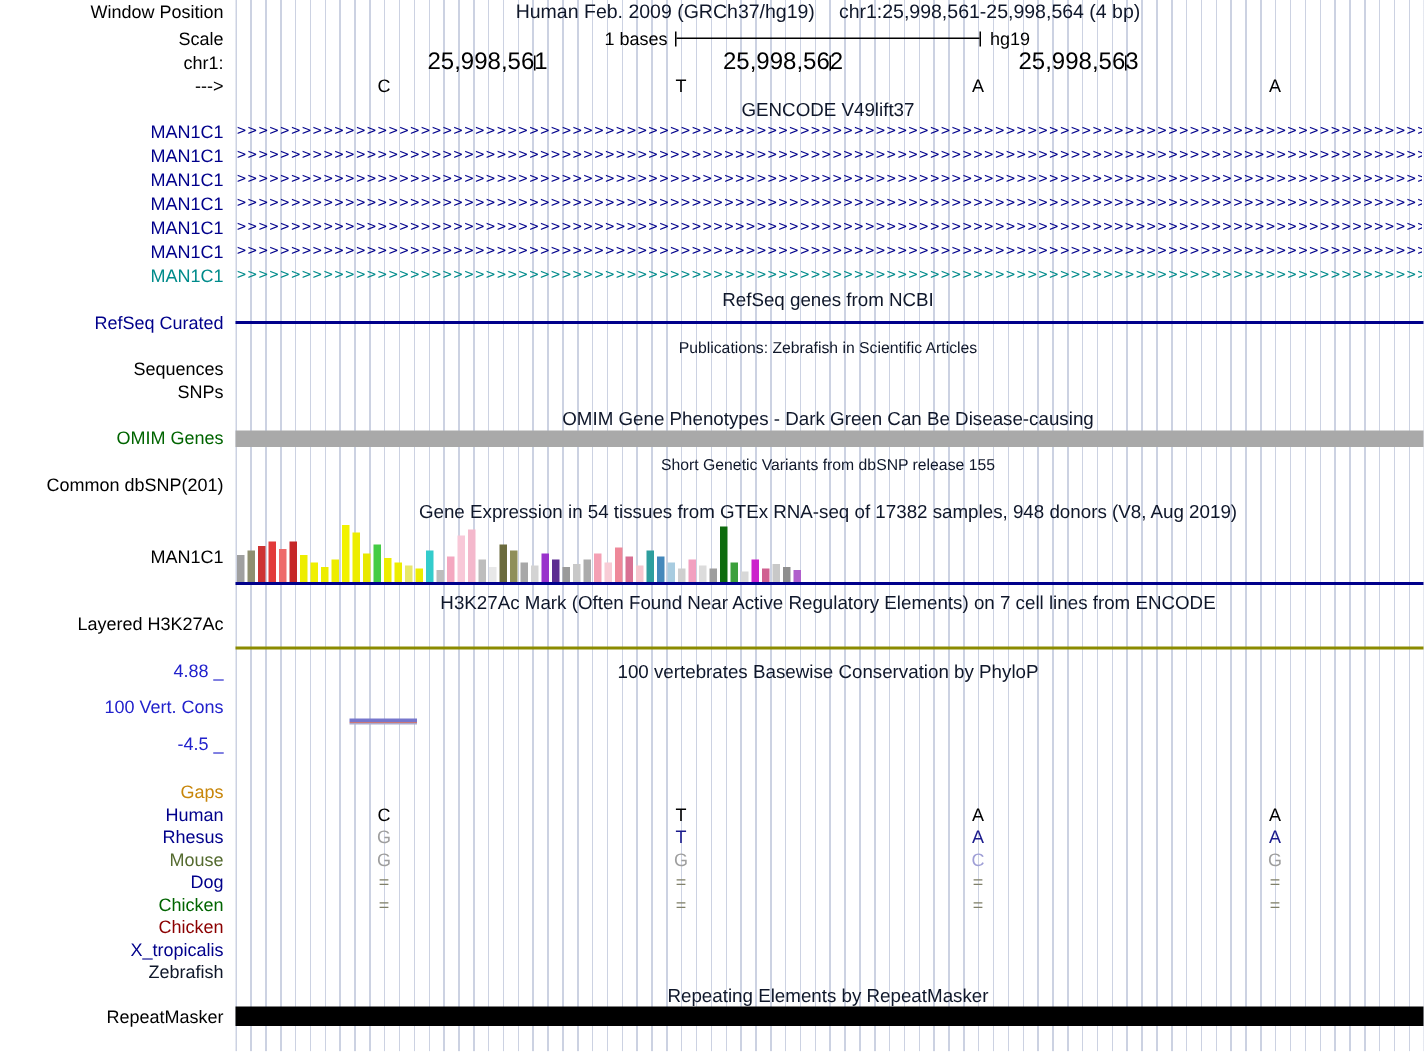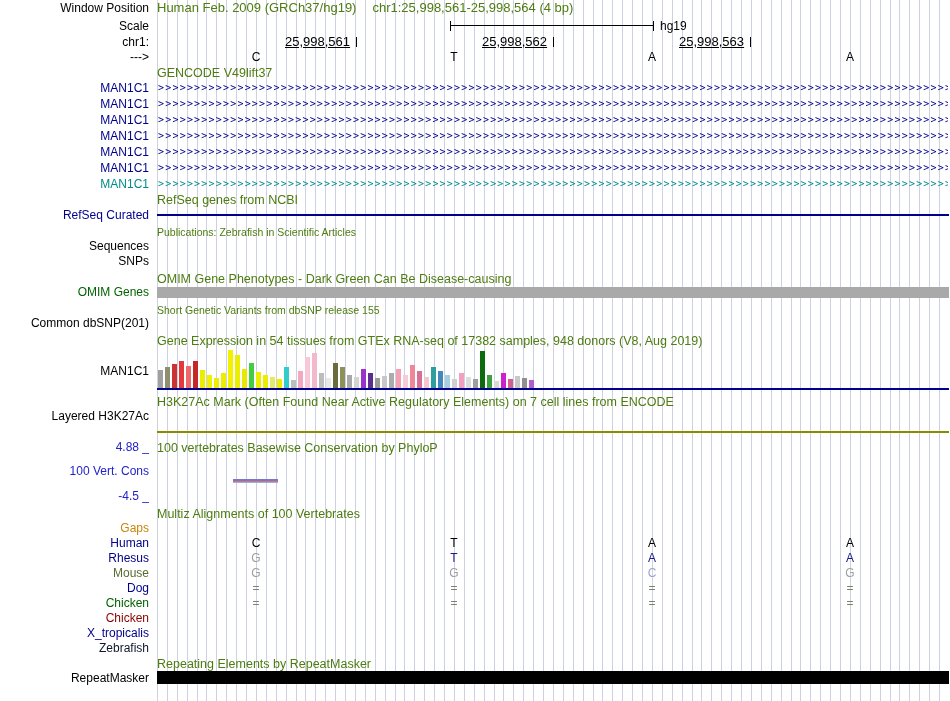--- a/index.html
+++ b/index.html
@@ -9,35 +9,35 @@
 
   .main-bg { position:absolute; left:157px; top:0; width:792px; height:701px;
     background-image:repeating-linear-gradient(to right,#ccd2e2 0px,#ccd2e2 1px,transparent 1px,transparent 9.9px); }
 
   .lbl { position:absolute; left:0; width:152px; padding-right:3px; text-align:right;
     font-size:12px; line-height:14px; white-space:nowrap; color:#000; }
   .c-navy { color:#00008b; }
   .c-green { color:#006400; }
   .c-blue { color:#2222cc; }
 
-  .title { position:absolute; left:157px; width:790px; font-size:12.5px;
-    line-height:14px; color:#4d7c0f; white-space:nowrap; }
+  .title { position:absolute; left:157px; width:790px; text-align:center; font-size:12.5px;
+    line-height:14px; color:#0f172a; white-space:nowrap; }
   .title.small { font-size:10.5px; }
   .header-row { top:1px; font-size:13px; }
   .header-row .sep { display:inline-block; width:16px; }
 
   .scale-text { position:absolute; left:157px; top:19px; width:288px; text-align:right;
     font-size:12px; line-height:14px; }
   .scale-bar { position:absolute; left:450px; top:21px; width:204px; height:10px;
     border-left:1px solid #000; border-right:1px solid #000; }
   .scale-bar::after { content:""; position:absolute; left:0; right:0; top:4px; height:1px; background:#000; }
   .scale-genome { position:absolute; left:660px; top:19px; font-size:12px; line-height:14px; }
 
-  .coord { position:absolute; top:35px; width:70px; text-align:left; font-size:13px;
-    line-height:13px; white-space:nowrap;text-decoration:underline; }
+  .coord { position:absolute; top:35px; width:70px; text-align:center; font-size:16px;
+    line-height:13px; white-space:nowrap; }
   .tick { position:absolute; top:37px; width:1px; height:10px; background:#000; }
 
   .base-cell { position:absolute; top:50px; width:198px; text-align:center; font-size:12px; line-height:14px; }
 
   .arrow-row { position:absolute; left:158px; width:790px; height:16px; line-height:16px;
     overflow:hidden; white-space:nowrap; font-size:10px; letter-spacing:1.2px;
     font-family:"DejaVu Sans Mono", monospace; }
 
   .hline { position:absolute; left:157px; width:792px; }
   #refseq-line { top:214px; height:2px; background:#00008b; }
@@ -72,32 +72,32 @@
   <div class="lbl" style="top:364px">MAN1C1</div>
   <div class="lbl" style="top:409px">Layered H3K27Ac</div>
   <div class="lbl c-blue" style="top:440px">4.88 _</div>
   <div class="lbl c-blue" style="top:464px">100 Vert. Cons</div>
   <div class="lbl c-blue" style="top:489px">-4.5 _</div>
   <div class="lbl" style="top:671px">RepeatMasker</div>
 
   <div class="title header-row">
     <span>Human Feb. 2009 (GRCh37/hg19)</span><span class="sep"></span><span>chr1:25,998,561-25,998,564 (4 bp)</span>
   </div>
+  <div class="scale-text">1 bases</div>
   <div class="scale-bar"></div>
   <div class="scale-genome">hg19</div>
 
   <div class="title" style="top:66px">GENCODE V49lift37</div>
   <div class="title" style="top:193px">RefSeq genes from NCBI</div>
   <div class="title small" style="top:225px">Publications: Zebrafish in Scientific Articles</div>
   <div class="title c-green" style="top:272px">OMIM Gene Phenotypes - Dark Green Can Be Disease-causing</div>
   <div class="title small" style="top:303px">Short Genetic Variants from dbSNP release 155</div>
   <div class="title" style="top:334px">Gene Expression in 54 tissues from GTEx RNA-seq of 17382 samples, 948 donors (V8, Aug 2019)</div>
   <div class="title" style="top:395px">H3K27Ac Mark (Often Found Near Active Regulatory Elements) on 7 cell lines from ENCODE</div>
   <div class="title c-blue" style="top:441px">100 vertebrates Basewise Conservation by PhyloP</div>
-  <div class="title c-blue" style="top:507px">Multiz Alignments of 100 Vertebrates</div>
   <div class="title" style="top:657px">Repeating Elements by RepeatMasker</div>
 
   <div class="hline" id="refseq-line"></div>
   <div class="hline" id="omim-bar"></div>
   <div class="hline" id="gtex-baseline"></div>
   <div class="hline" id="h3k-line"></div>
   <div id="phylop-sig"></div>
   <div class="hline" id="rm-bar"></div>
 <div class="lbl" style="top: 80px; line-height: 16px; color: rgb(0, 0, 139);">MAN1C1</div>
     <div class="arrow-row" style="top: 80px; color: rgb(0, 0, 139);">&gt;&gt;&gt;&gt;&gt;&gt;&gt;&gt;&gt;&gt;&gt;&gt;&gt;&gt;&gt;&gt;&gt;&gt;&gt;&gt;&gt;&gt;&gt;&gt;&gt;&gt;&gt;&gt;&gt;&gt;&gt;&gt;&gt;&gt;&gt;&gt;&gt;&gt;&gt;&gt;&gt;&gt;&gt;&gt;&gt;&gt;&gt;&gt;&gt;&gt;&gt;&gt;&gt;&gt;&gt;&gt;&gt;&gt;&gt;&gt;&gt;&gt;&gt;&gt;&gt;&gt;&gt;&gt;&gt;&gt;&gt;&gt;&gt;&gt;&gt;&gt;&gt;&gt;&gt;&gt;&gt;&gt;&gt;&gt;&gt;&gt;&gt;&gt;&gt;&gt;&gt;&gt;&gt;&gt;&gt;&gt;&gt;&gt;&gt;&gt;&gt;&gt;&gt;&gt;&gt;&gt;&gt;&gt;&gt;&gt;&gt;&gt;&gt;&gt;&gt;&gt;&gt;&gt;&gt;&gt;&gt;&gt;&gt;&gt;&gt;&gt;&gt;&gt;&gt;&gt;&gt;&gt;&gt;&gt;&gt;&gt;&gt;&gt;&gt;&gt;&gt;&gt;&gt;&gt;&gt;&gt;&gt;&gt;&gt;&gt;&gt;&gt;&gt;&gt;&gt;&gt;&gt;&gt;&gt;&gt;&gt;&gt;&gt;&gt;&gt;&gt;&gt;&gt;&gt;&gt;&gt;&gt;&gt;&gt;&gt;&gt;&gt;&gt;&gt;&gt;&gt;&gt;&gt;&gt;&gt;&gt;&gt;&gt;&gt;&gt;&gt;&gt;&gt;&gt;&gt;&gt;&gt;&gt;&gt;&gt;&gt;&gt;&gt;&gt;&gt;&gt;&gt;&gt;&gt;&gt;&gt;&gt;&gt;&gt;&gt;&gt;&gt;&gt;&gt;&gt;&gt;&gt;&gt;&gt;&gt;&gt;&gt;&gt;&gt;&gt;&gt;&gt;&gt;&gt;&gt;&gt;&gt;&gt;&gt;&gt;&gt;&gt;&gt;&gt;&gt;&gt;&gt;&gt;&gt;&gt;&gt;&gt;&gt;&gt;&gt;&gt;&gt;&gt;&gt;&gt;&gt;&gt;&gt;&gt;&gt;&gt;&gt;&gt;&gt;&gt;&gt;&gt;&gt;&gt;&gt;&gt;&gt;&gt;&gt;&gt;&gt;&gt;&gt;&gt;&gt;&gt;&gt;&gt;&gt;&gt;&gt;&gt;&gt;&gt;&gt;&gt;&gt;&gt;&gt;&gt;</div>

